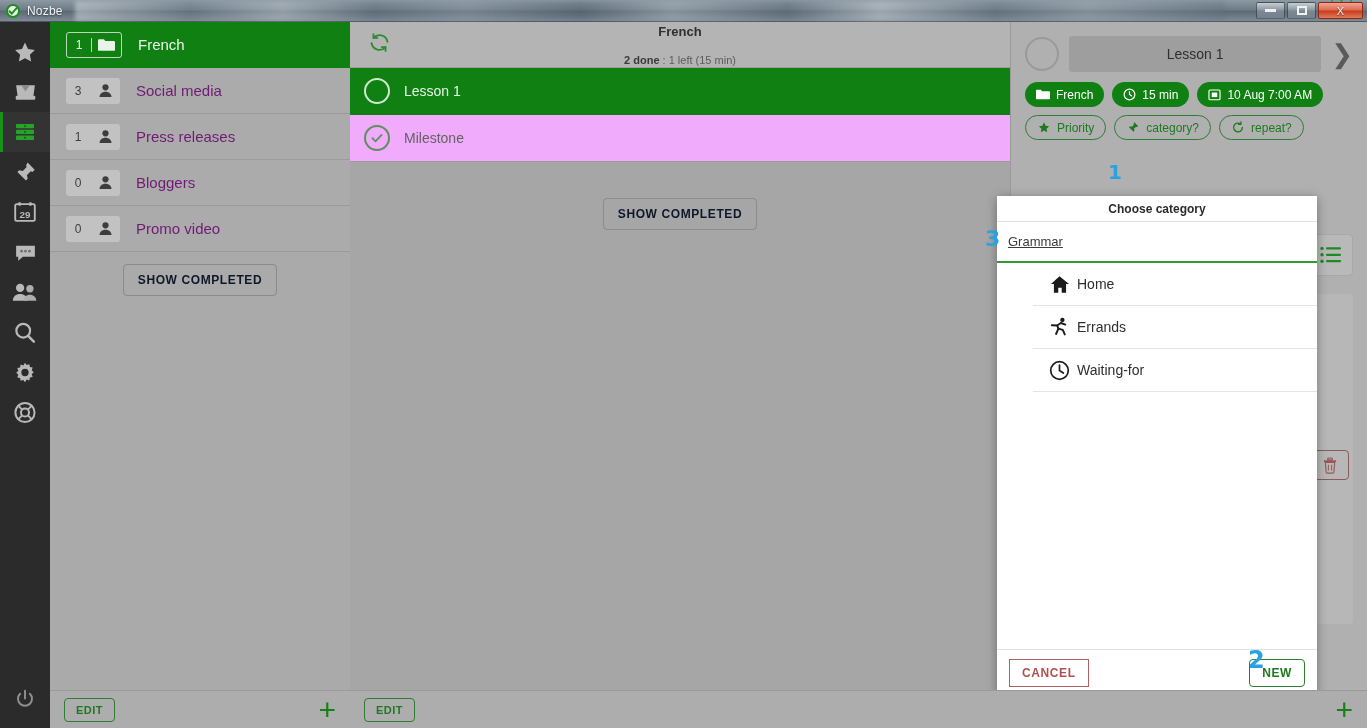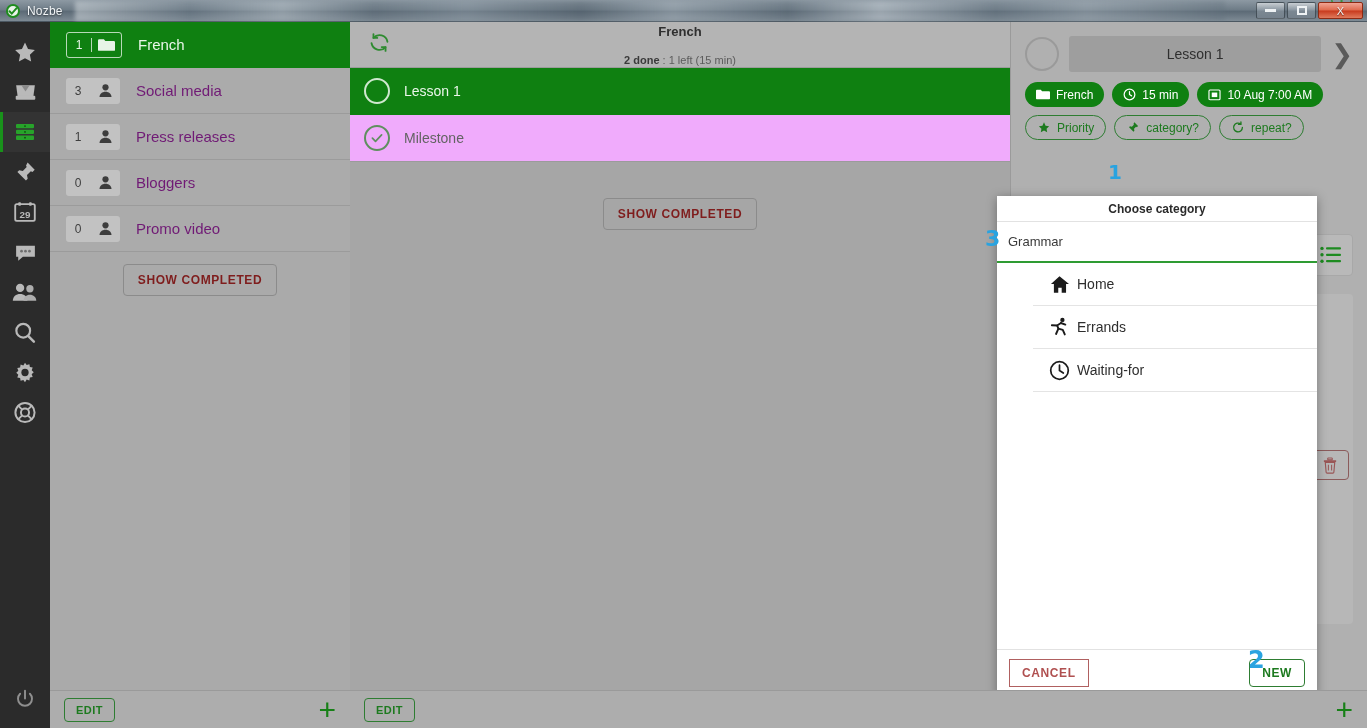--- a/index.html
+++ b/index.html
@@ -102,21 +102,21 @@
   .proj-row.selected .proj-count { color: #eaf5ea; }
   .proj-ico {
     width: 30px; display: flex; align-items: center; justify-content: center;
   }
   .proj-row.selected .proj-ico { border-left: 1px solid rgba(255,255,255,.7); }
   .proj-name { margin-left: 16px; font-size: 15px; color: #701a75; }
   .proj-row.selected .proj-name { color: #e9f6e9; }
   .showcompleted-wrap { display:flex; justify-content:center; padding-top: 12px; }
   .btn-outline {
     border: 1px solid #8b8b8b; border-radius: 4px; background: transparent;
-    color: #7f1d1d; font-size: 12px; font-weight: bold; letter-spacing: .6px;
+    color: #0f172a; font-size: 12px; font-weight: bold; letter-spacing: .6px;
     padding: 8px 14px;
     text-align: center;
   }
 
   
   .footer {
     position: absolute; bottom: 0; height: 38px; background: #adadad;
     border-top: 1px solid #9a9a9a; display: flex; align-items: center;
   }
   .footer.left { left: 50px; width: 300px; justify-content: space-between; padding: 0 14px; }
@@ -205,21 +205,21 @@
     background: #ffffff; box-shadow: 0 2px 10px rgba(0,0,0,.35);
     display: flex; flex-direction: column;
   }
   .popup-title {
     height: 26px; display: flex; align-items: center; justify-content: center;
     font-size: 12px; font-weight: bold; color: #2b2b2b;
     border-bottom: 1px solid #e2e2e2;
   }
   .popup-input {
     height: 41px; display: flex; align-items: center; padding-left: 11px;
-    border-bottom: 2px solid #2e9b32; font-size: 13px; color: #3a3a3a;
+    border-bottom: 2px solid #2e9b32; font-size: 13px; color: #3a3a3a; text-decoration: underline;
   }
   .popup-items { flex: 1; overflow: hidden; padding-left: 36px; }
   .popup-item {
     height: 43px; display: flex; align-items: center; padding-left: 8px;
     border-bottom: 1px solid #e4e4e4; font-size: 14px; color: #2e2e2e;
   }
   .popup-item .pi-ico {
     width: 36px; display: flex; align-items: center; justify-content: center;
   }
   .popup-foot {

